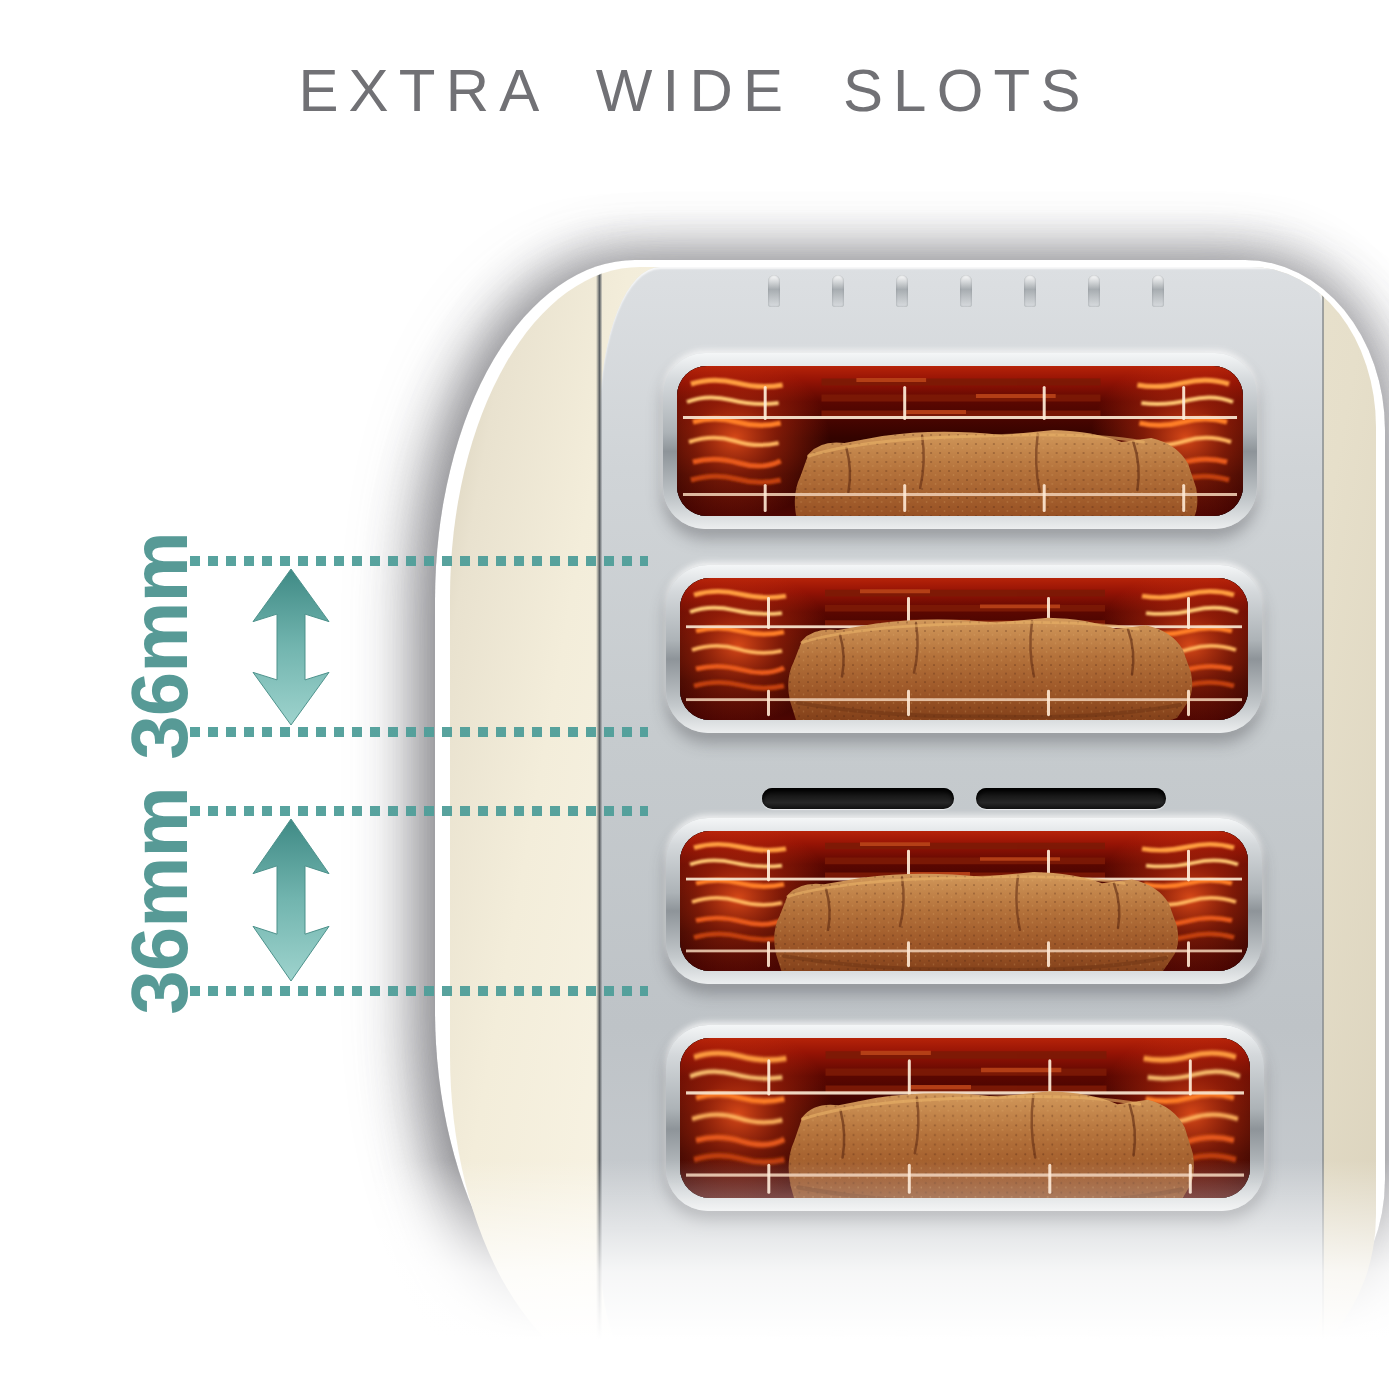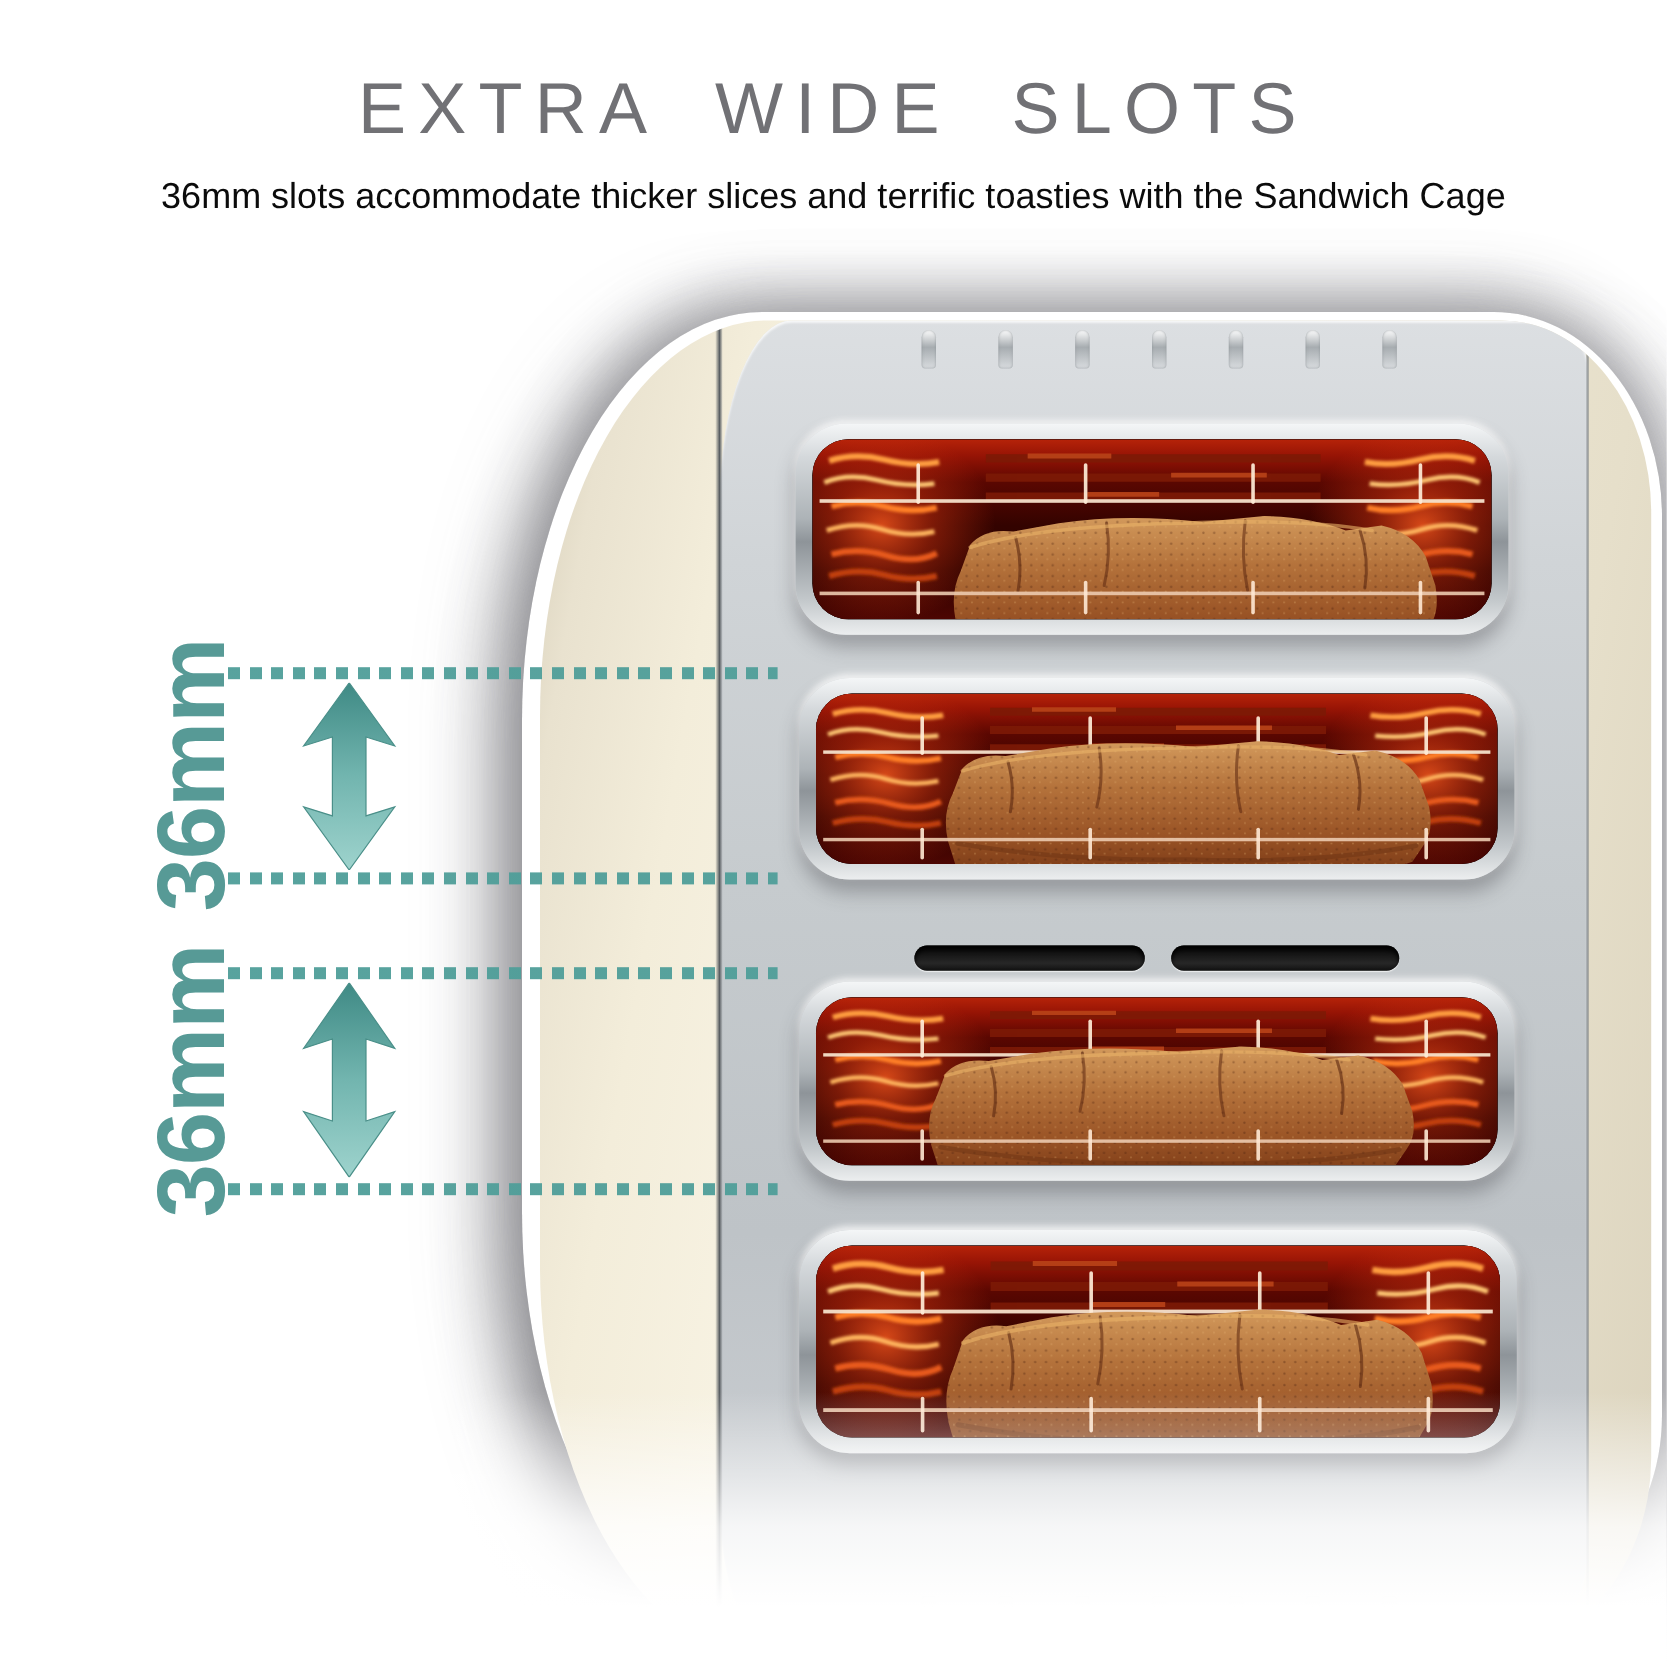--- a/index.html
+++ b/index.html
@@ -172,21 +172,20 @@
         <rect x="367" y="118" width="3" height="28" rx="1.5"></rect>
         <rect x="507" y="118" width="3" height="28" rx="1.5"></rect>
       </g>
     </g>
   </defs>
 </svg>
 
 <div id="stage">
 
   <div class="hdr" id="title">EXTRA WIDE SLOTS</div>
-  <div class="hdr" id="subtitle">36mm slots accommodate thicker slices and terrific toasties with the Sandwich Cage</div>
 
   <div id="shadow"></div>
 
   <div id="body">
     <div id="chrome"></div>
     <div class="seam-l"></div>
     <div class="seam-r"></div>
 
     <div class="notches-top">
       <span class="notch"></span>

